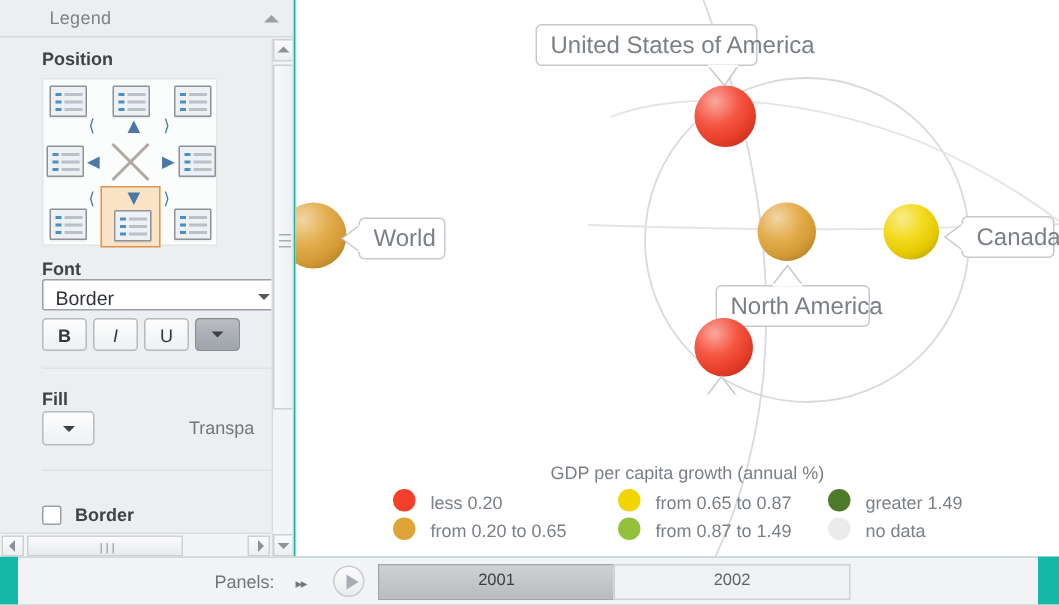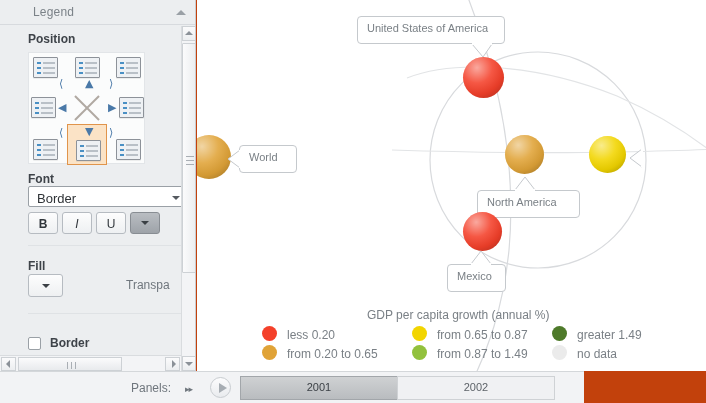--- a/index.html
+++ b/index.html
@@ -2,21 +2,21 @@
 <html><head>
 <meta charset="utf-8">
 <style>
   html,body{margin:0;padding:0;}
   body{
     width:706px;height:403px;overflow:hidden;
     font-family:"Liberation Sans", sans-serif;
     background:#ffffff;
     -webkit-font-smoothing:antialiased;
   }
-  #app{position:relative;width:706px;height:403px;background:#c2410c;}
+  #app{position:relative;width:706px;height:403px;background:#14b8a6;}
 
   
   .sidebar{position:absolute;left:0;top:0;width:196px;height:371px;background:#eceef0;border-right:1px solid #c9ccd0;box-sizing:border-box;overflow:hidden;}
   .panel-header{position:absolute;left:0;top:0;width:196px;height:25px;background:#eceef0;border-bottom:1px solid #d7dade;box-sizing:border-box;}
   .panel-header .ph-title{position:absolute;left:33px;top:5px;font-size:12px;color:#7b8288;letter-spacing:.2px;}
   .panel-header .ph-collapse{position:absolute;right:10px;top:10px;width:0;height:0;border-left:5px solid transparent;border-right:5px solid transparent;border-bottom:5px solid #9aa0a6;}
 
   .sb-body{position:absolute;left:0;top:26px;width:181px;height:325px;overflow:hidden;background:#eceef0;padding-left:21px;}
 
   .sec-label{position:absolute;font-size:12px;font-weight:bold;color:#3e4349;}
@@ -77,30 +77,30 @@
 
   
   .chart{position:absolute;left:197px;top:0;width:509px;height:371px;background:#fff;overflow:hidden;}
   .globe{position:absolute;left:0;top:0;width:509px;height:371px;}
 
   .bub{position:absolute;border-radius:50%;}
   .bub:after{content:"";position:absolute;left:0;top:0;right:0;bottom:0;border-radius:50%;
     background:radial-gradient(circle at 34% 26%, rgba(255,255,255,.55) 0%, rgba(255,255,255,.12) 38%, rgba(0,0,0,.06) 66%, rgba(0,0,0,.33) 100%);}
 
   .callout{position:absolute;background:#fff;border:1px solid #c5c9cd;border-radius:4px;box-sizing:border-box;
-           font-size:11px;color:#7a8086;white-space:nowrap;}
+           font-size:16px;color:#7a8086;white-space:nowrap;}
   .callout .ctxt{position:absolute;left:9px;top:5px;}
 
   
   .lg-title{position:absolute;font-size:12px;color:#7a8086;}
   .lg-dot{position:absolute;width:15px;height:15px;border-radius:50%;}
   .lg-txt{position:absolute;font-size:12px;color:#7a8086;white-space:nowrap;}
 
   
-  .bottom{position:absolute;left:0;top:371px;width:584px;height:32px;background:#f2f3f5;border-top:1px solid #d4d7da;box-sizing:border-box;}
+  .bottom{position:absolute;left:12px;top:371px;width:680px;height:32px;background:#f2f3f5;border-top:1px solid #d4d7da;box-sizing:border-box;}
   .panels-lab{position:absolute;left:131px;top:9px;font-size:12px;color:#6f767d;}
   .panels-arr{position:absolute;left:185px;top:12px;font-size:9px;color:#6f767d;letter-spacing:-1px;}
   .playbtn{position:absolute;left:210px;top:5px;width:21px;height:21px;border-radius:50%;background:linear-gradient(#fcfcfd,#e9ebee);border:1px solid #c8ccd0;box-sizing:border-box;}
   .playbtn .tri{position:absolute;left:8px;top:5px;width:0;height:0;border-top:5px solid transparent;border-bottom:5px solid transparent;border-left:8px solid #a7adb3;}
   .tl{position:absolute;top:4px;height:24px;box-sizing:border-box;border:1px solid #cfd2d5;font-size:11px;color:#5d6369;text-align:center;background:#f0f1f3;}
   .tl.active{background:linear-gradient(#cfd1d3,#b9bcbf);border-color:#a2a6aa;color:#3c4146;}
   .tl .t{position:absolute;left:0;right:0;top:4px;}
 </style>
 </head>
 <body>
@@ -307,29 +307,29 @@
     <div class="bub" style="left:308px;top:135px;width:39px;height:39px;background:#E0A337;"></div>
     <div class="callout" style="left:280px;top:190px;width:103px;height:28px;padding-left:44px;">
       <div class="ctxt">North America</div>
     </div>
     <svg style="position:absolute;left:318px;top:176px;width:22px;height:16px;">
       <path d="M 0 14 L 10 1 L 20 14" fill="#fff" stroke="#c5c9cd" stroke-width="1"></path>
       <line x1="0" y1="14" x2="20" y2="14" stroke="#fff" stroke-width="2"></line>
     </svg>
 
     <div class="bub" style="left:392px;top:136px;width:37px;height:37px;background:#F2D500;"></div>
+    <div class="callout" style="left:444px;top:144px;width:62px;height:28px;">
+      <div class="ctxt">Canada</div>
+    </div>
     <svg style="position:absolute;left:432px;top:149px;width:14px;height:20px;">
       <path d="M 13 0 L 1 9 L 13 18" fill="#fff" stroke="#c5c9cd" stroke-width="1"></path>
       <line x1="13" y1="0" x2="13" y2="18" stroke="#fff" stroke-width="2"></line>
     </svg>
 
     <div class="bub" style="left:266px;top:212px;width:39px;height:39px;background:#F4402A;"></div>
-    <div class="callout" style="left:250px;top:264px;width:59px;height:28px;">
-      <div class="ctxt">Mexico</div>
-    </div>
     <svg style="position:absolute;left:274px;top:250px;width:22px;height:16px;">
       <path d="M 0 14 L 10 1 L 20 14" fill="#fff" stroke="#c5c9cd" stroke-width="1"></path>
       <line x1="0" y1="14" x2="20" y2="14" stroke="#fff" stroke-width="2"></line>
     </svg>
 
     <div class="lg-title" style="left:170px;top:308px;">GDP per capita growth (annual %)</div>
 
     <div class="lg-dot" style="left:65px;top:326px;background:#F4402A;"></div>
     <div class="lg-txt" style="left:90px;top:328px;">less 0.20</div>
     <div class="lg-dot" style="left:65px;top:345px;background:#E0A337;"></div>

